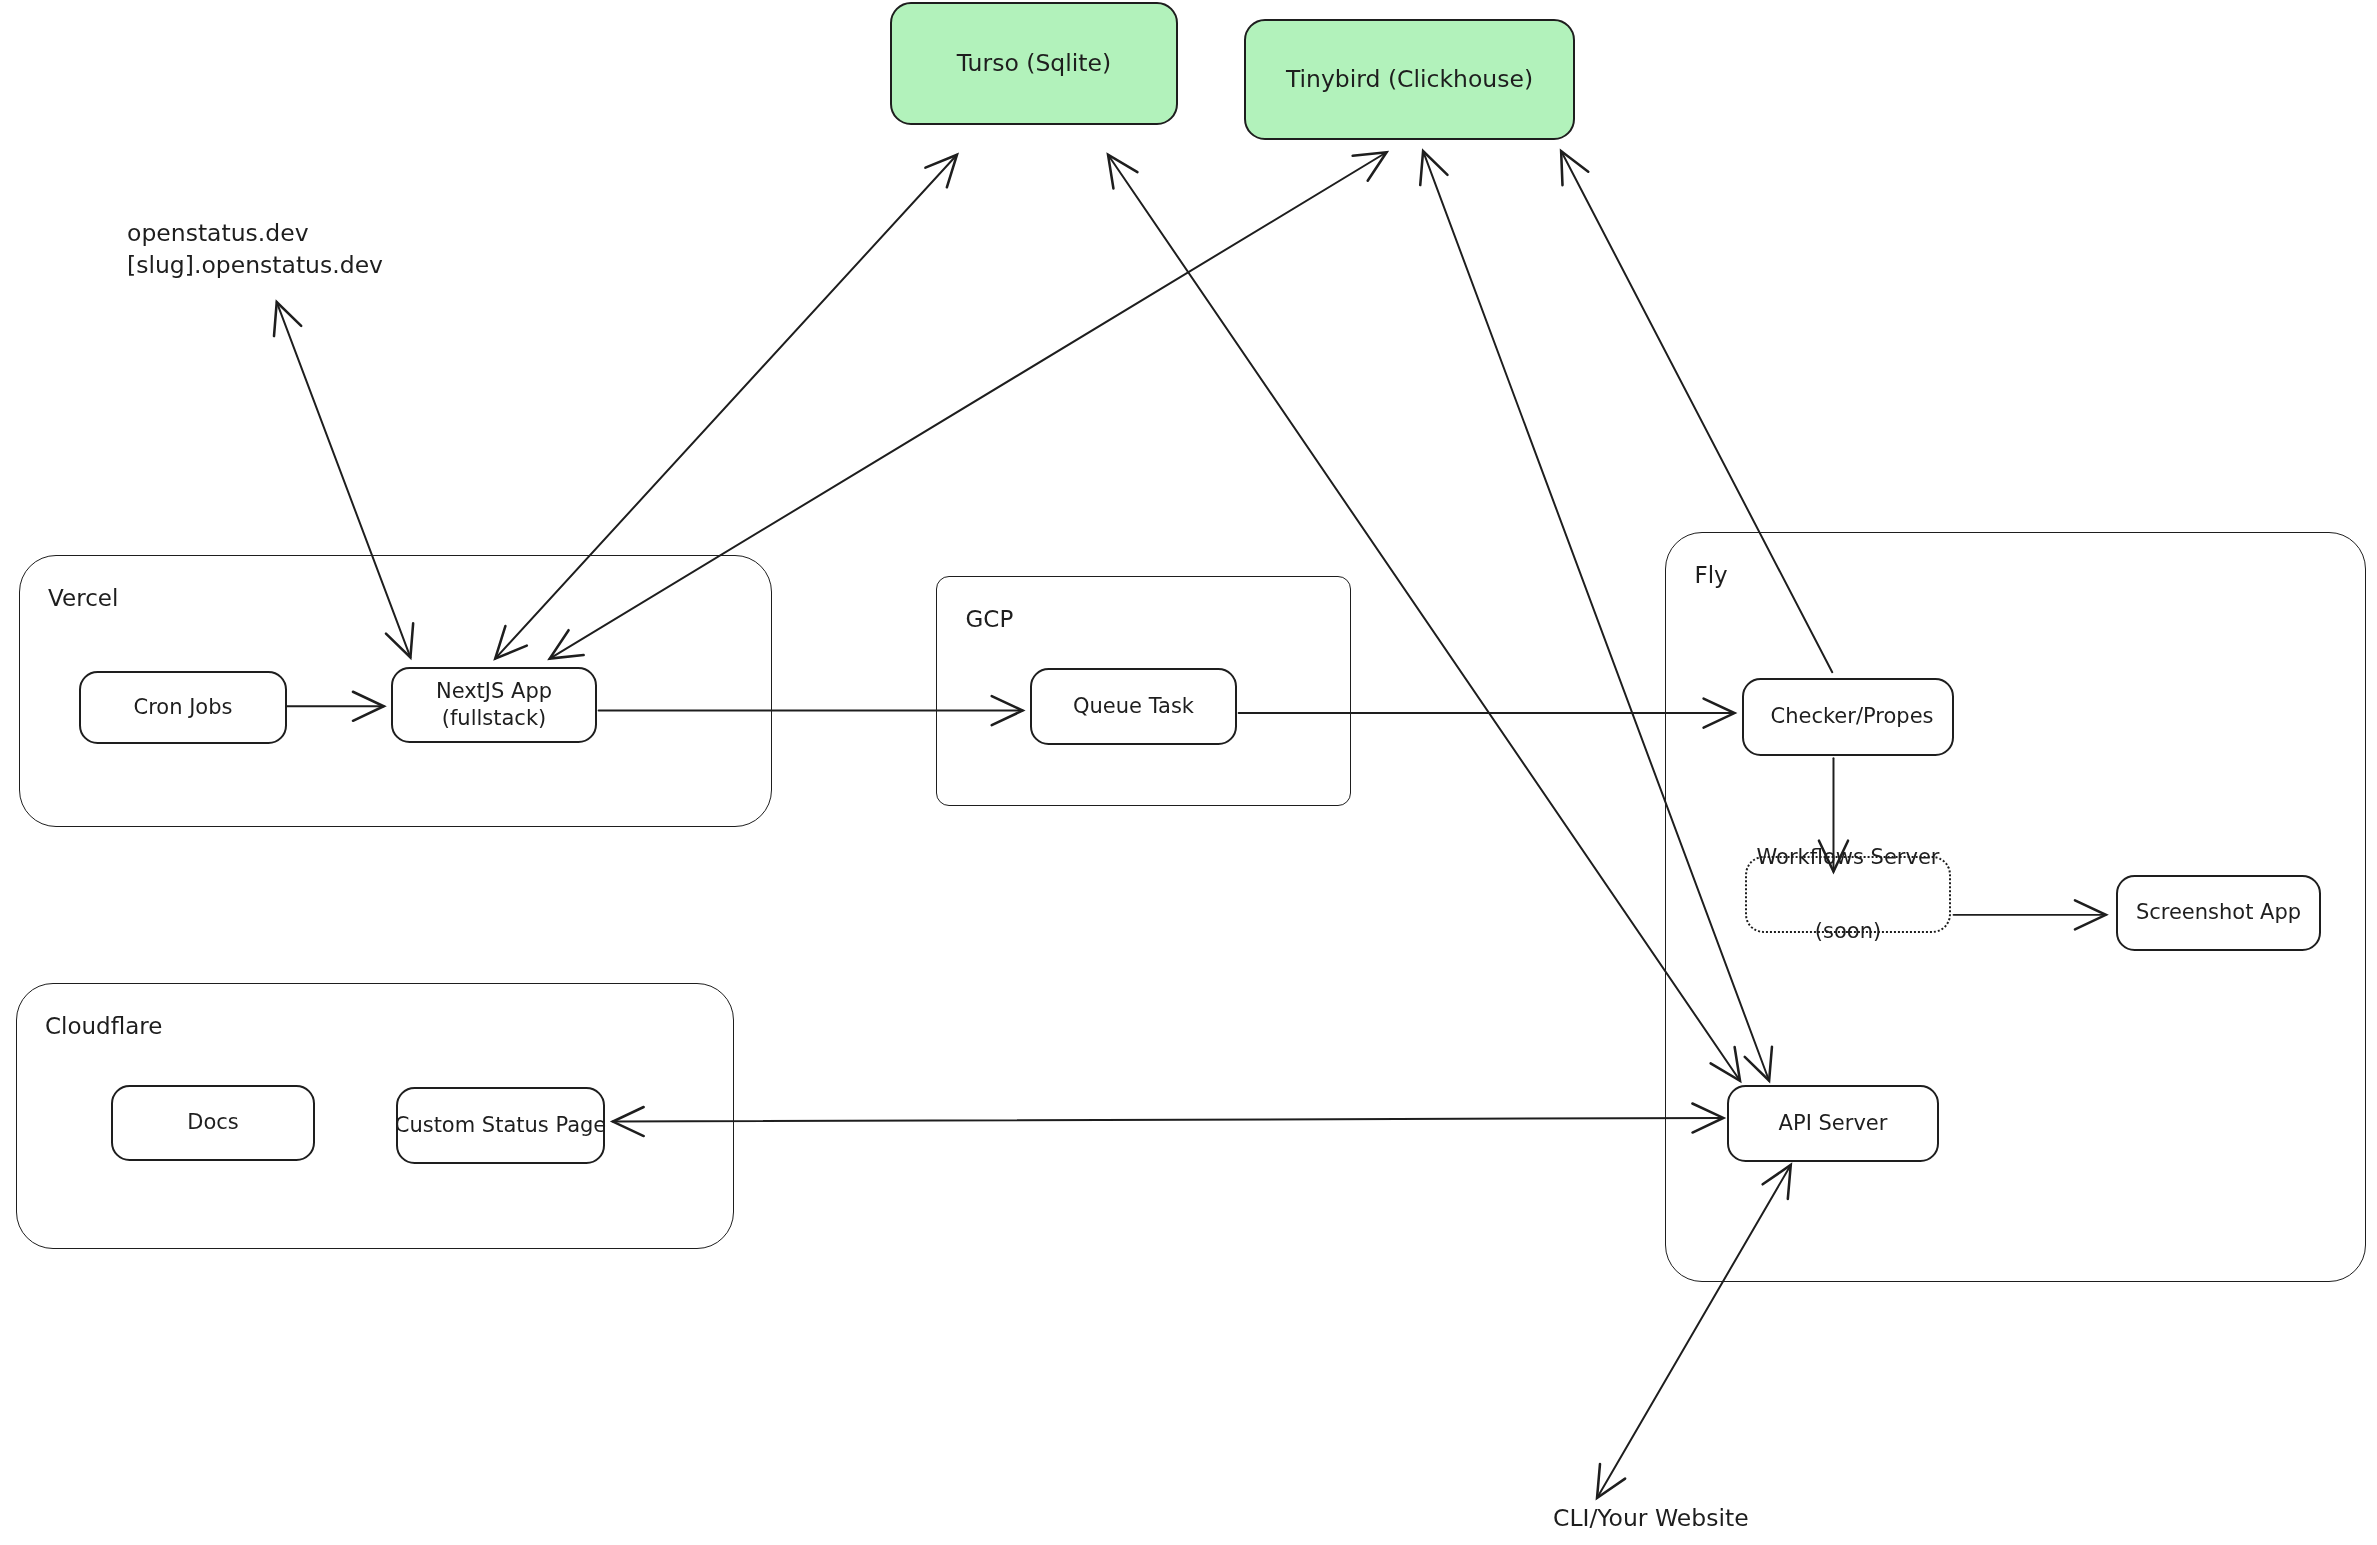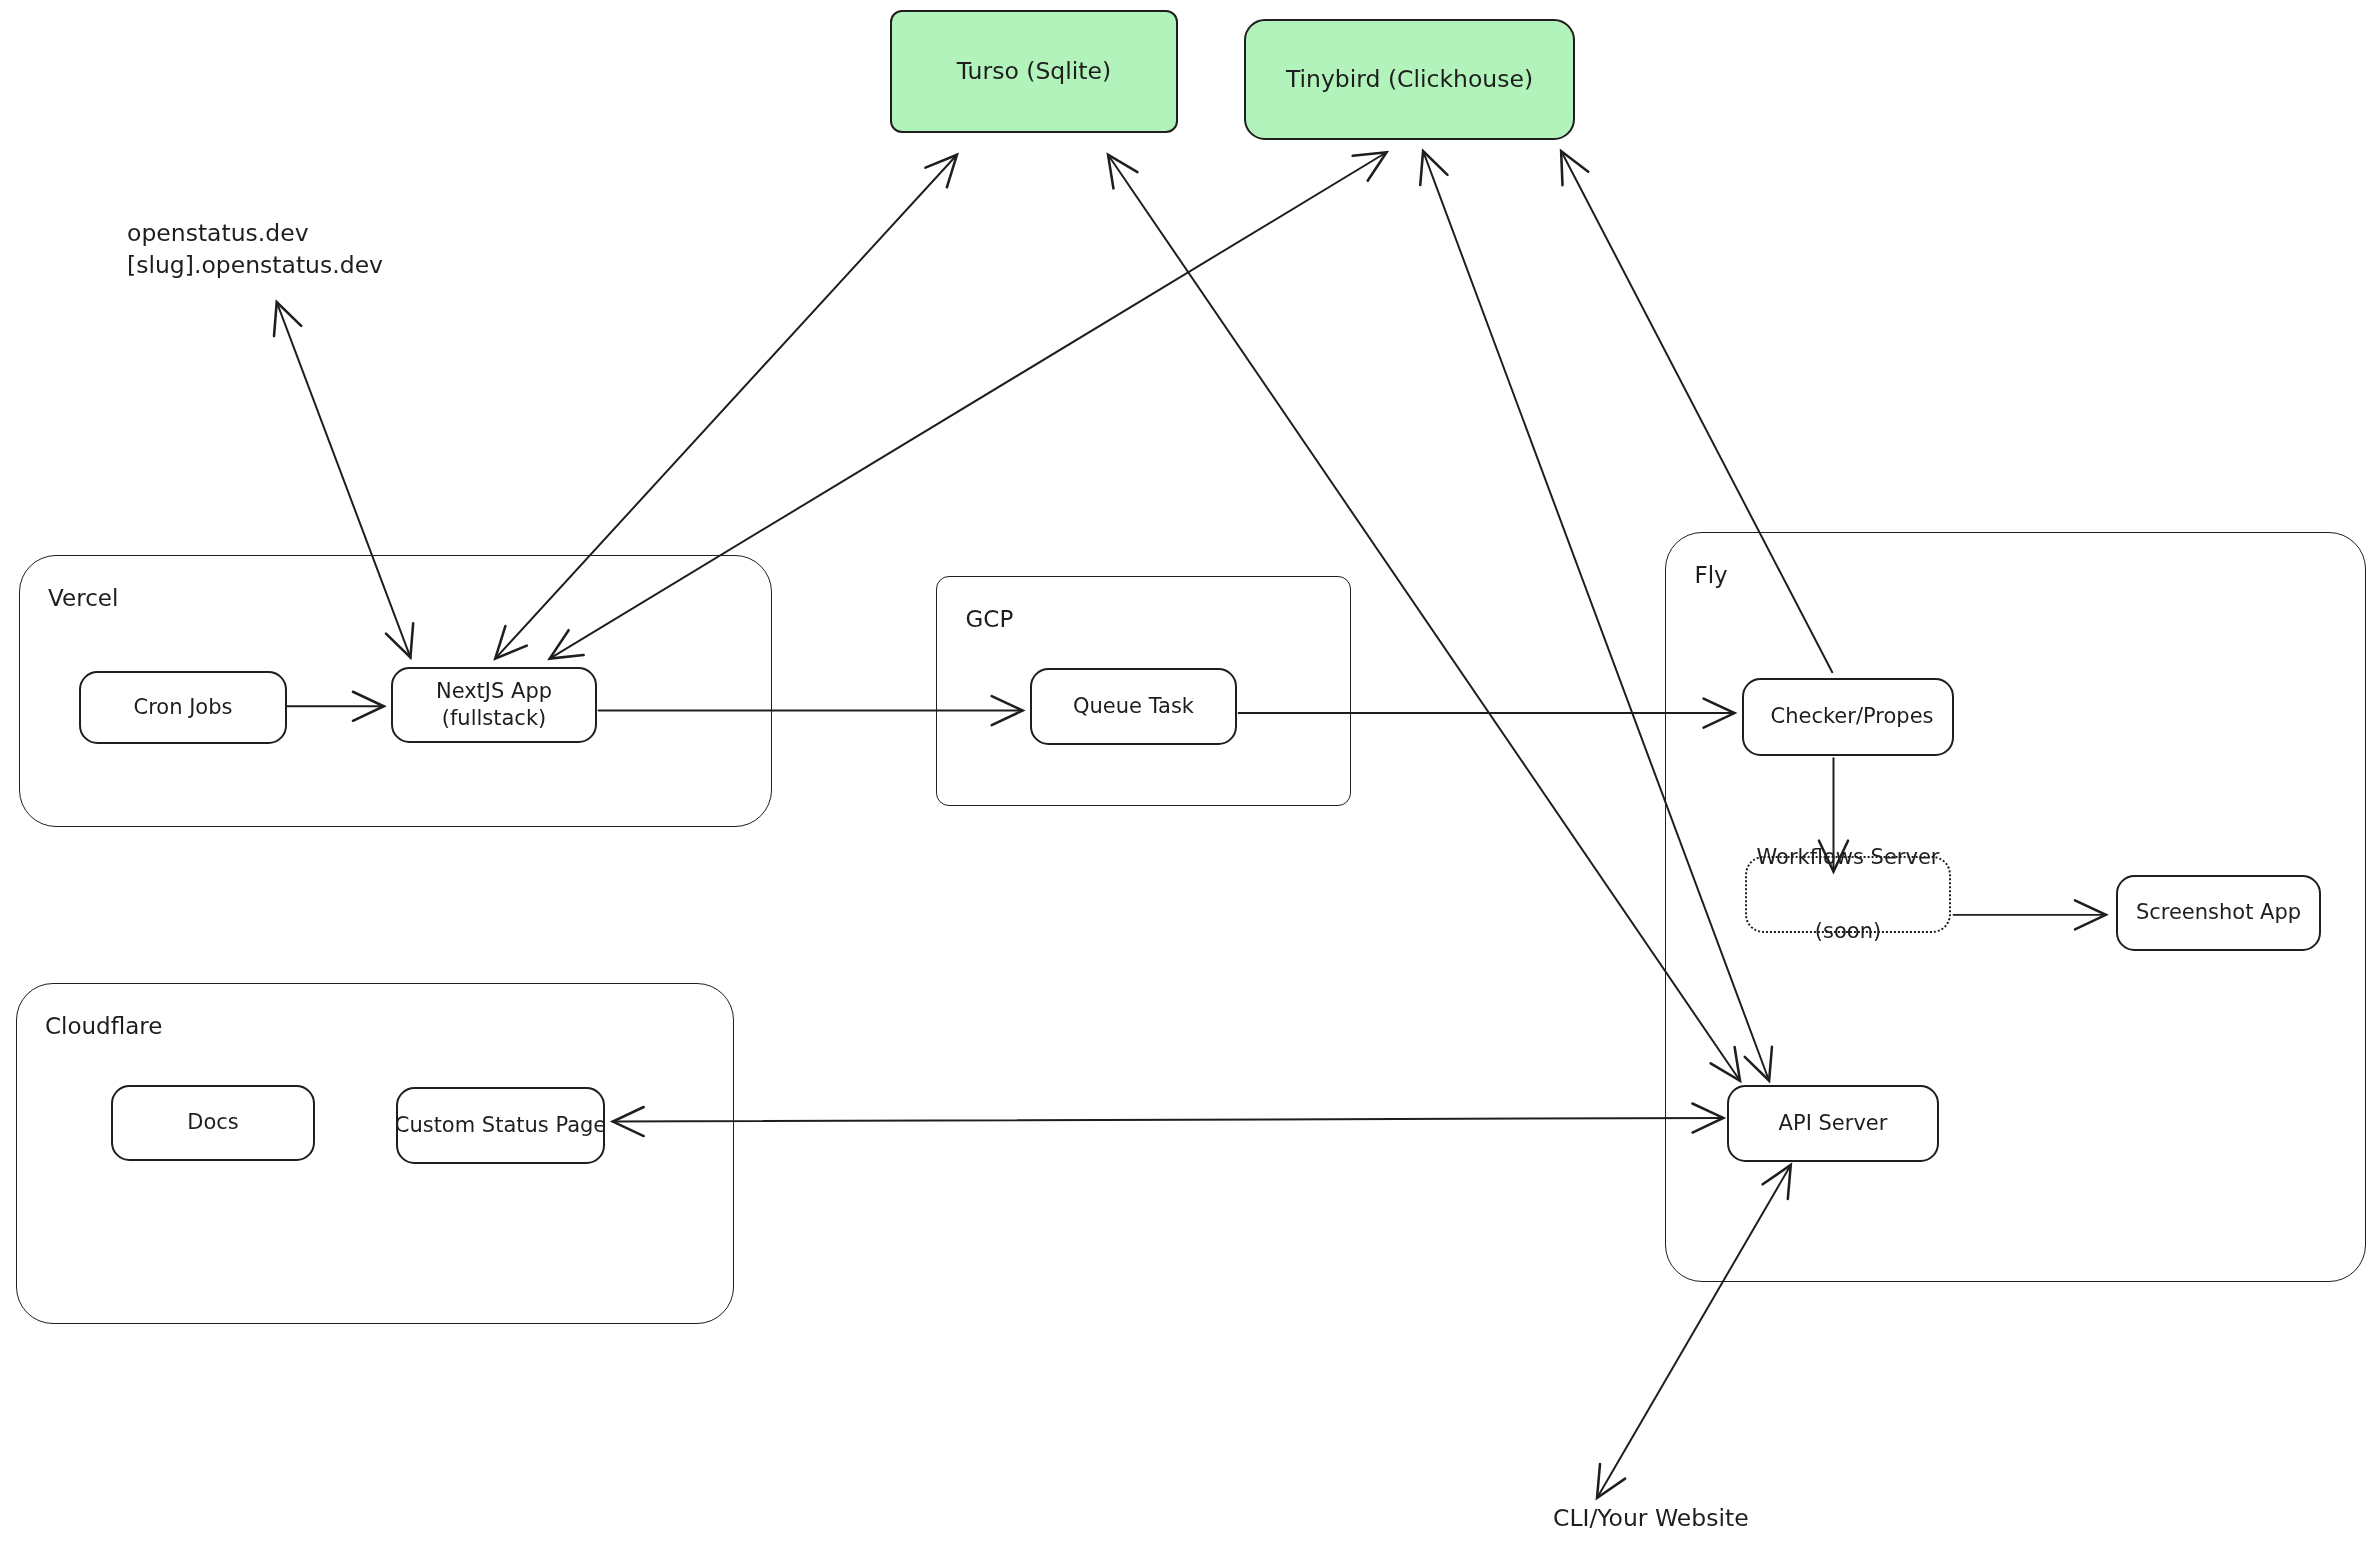--- a/index.html
+++ b/index.html
@@ -88,25 +88,25 @@
   </div>
 
   <div class="container" style="left:936px; top:576px; width:415px; height:230px; border-radius:13px;">
     <span class="container-label">GCP</span>
   </div>
 
   <div class="container" style="left:1665px; top:532px; width:701px; height:750px;">
     <span class="container-label">Fly</span>
   </div>
 
-  <div class="container" style="left:15.5px; top:983px; width:718px; height:341px;">
+  <div class="container" style="left:15.5px; top:983px; width:718px; height:266px;">
     <span class="container-label">Cloudflare</span>
   </div>
 
-  <div class="node green" style="left:890px; top:10px; width:288px; height:123px;border-radius:12px;">
+  <div class="node green" style="left:890px; top:2px; width:288px; height:123px;">
     <span>Turso (Sqlite)</span>
   </div>
 
   <div class="node green" style="left:1244px; top:18.6px; width:331px; height:121px;">
     <span>Tinybird (Clickhouse)</span>
   </div>
 
   <div class="node" style="left:79px; top:671px; width:208px; height:73px;">
     <span>Cron Jobs</span>
   </div>

